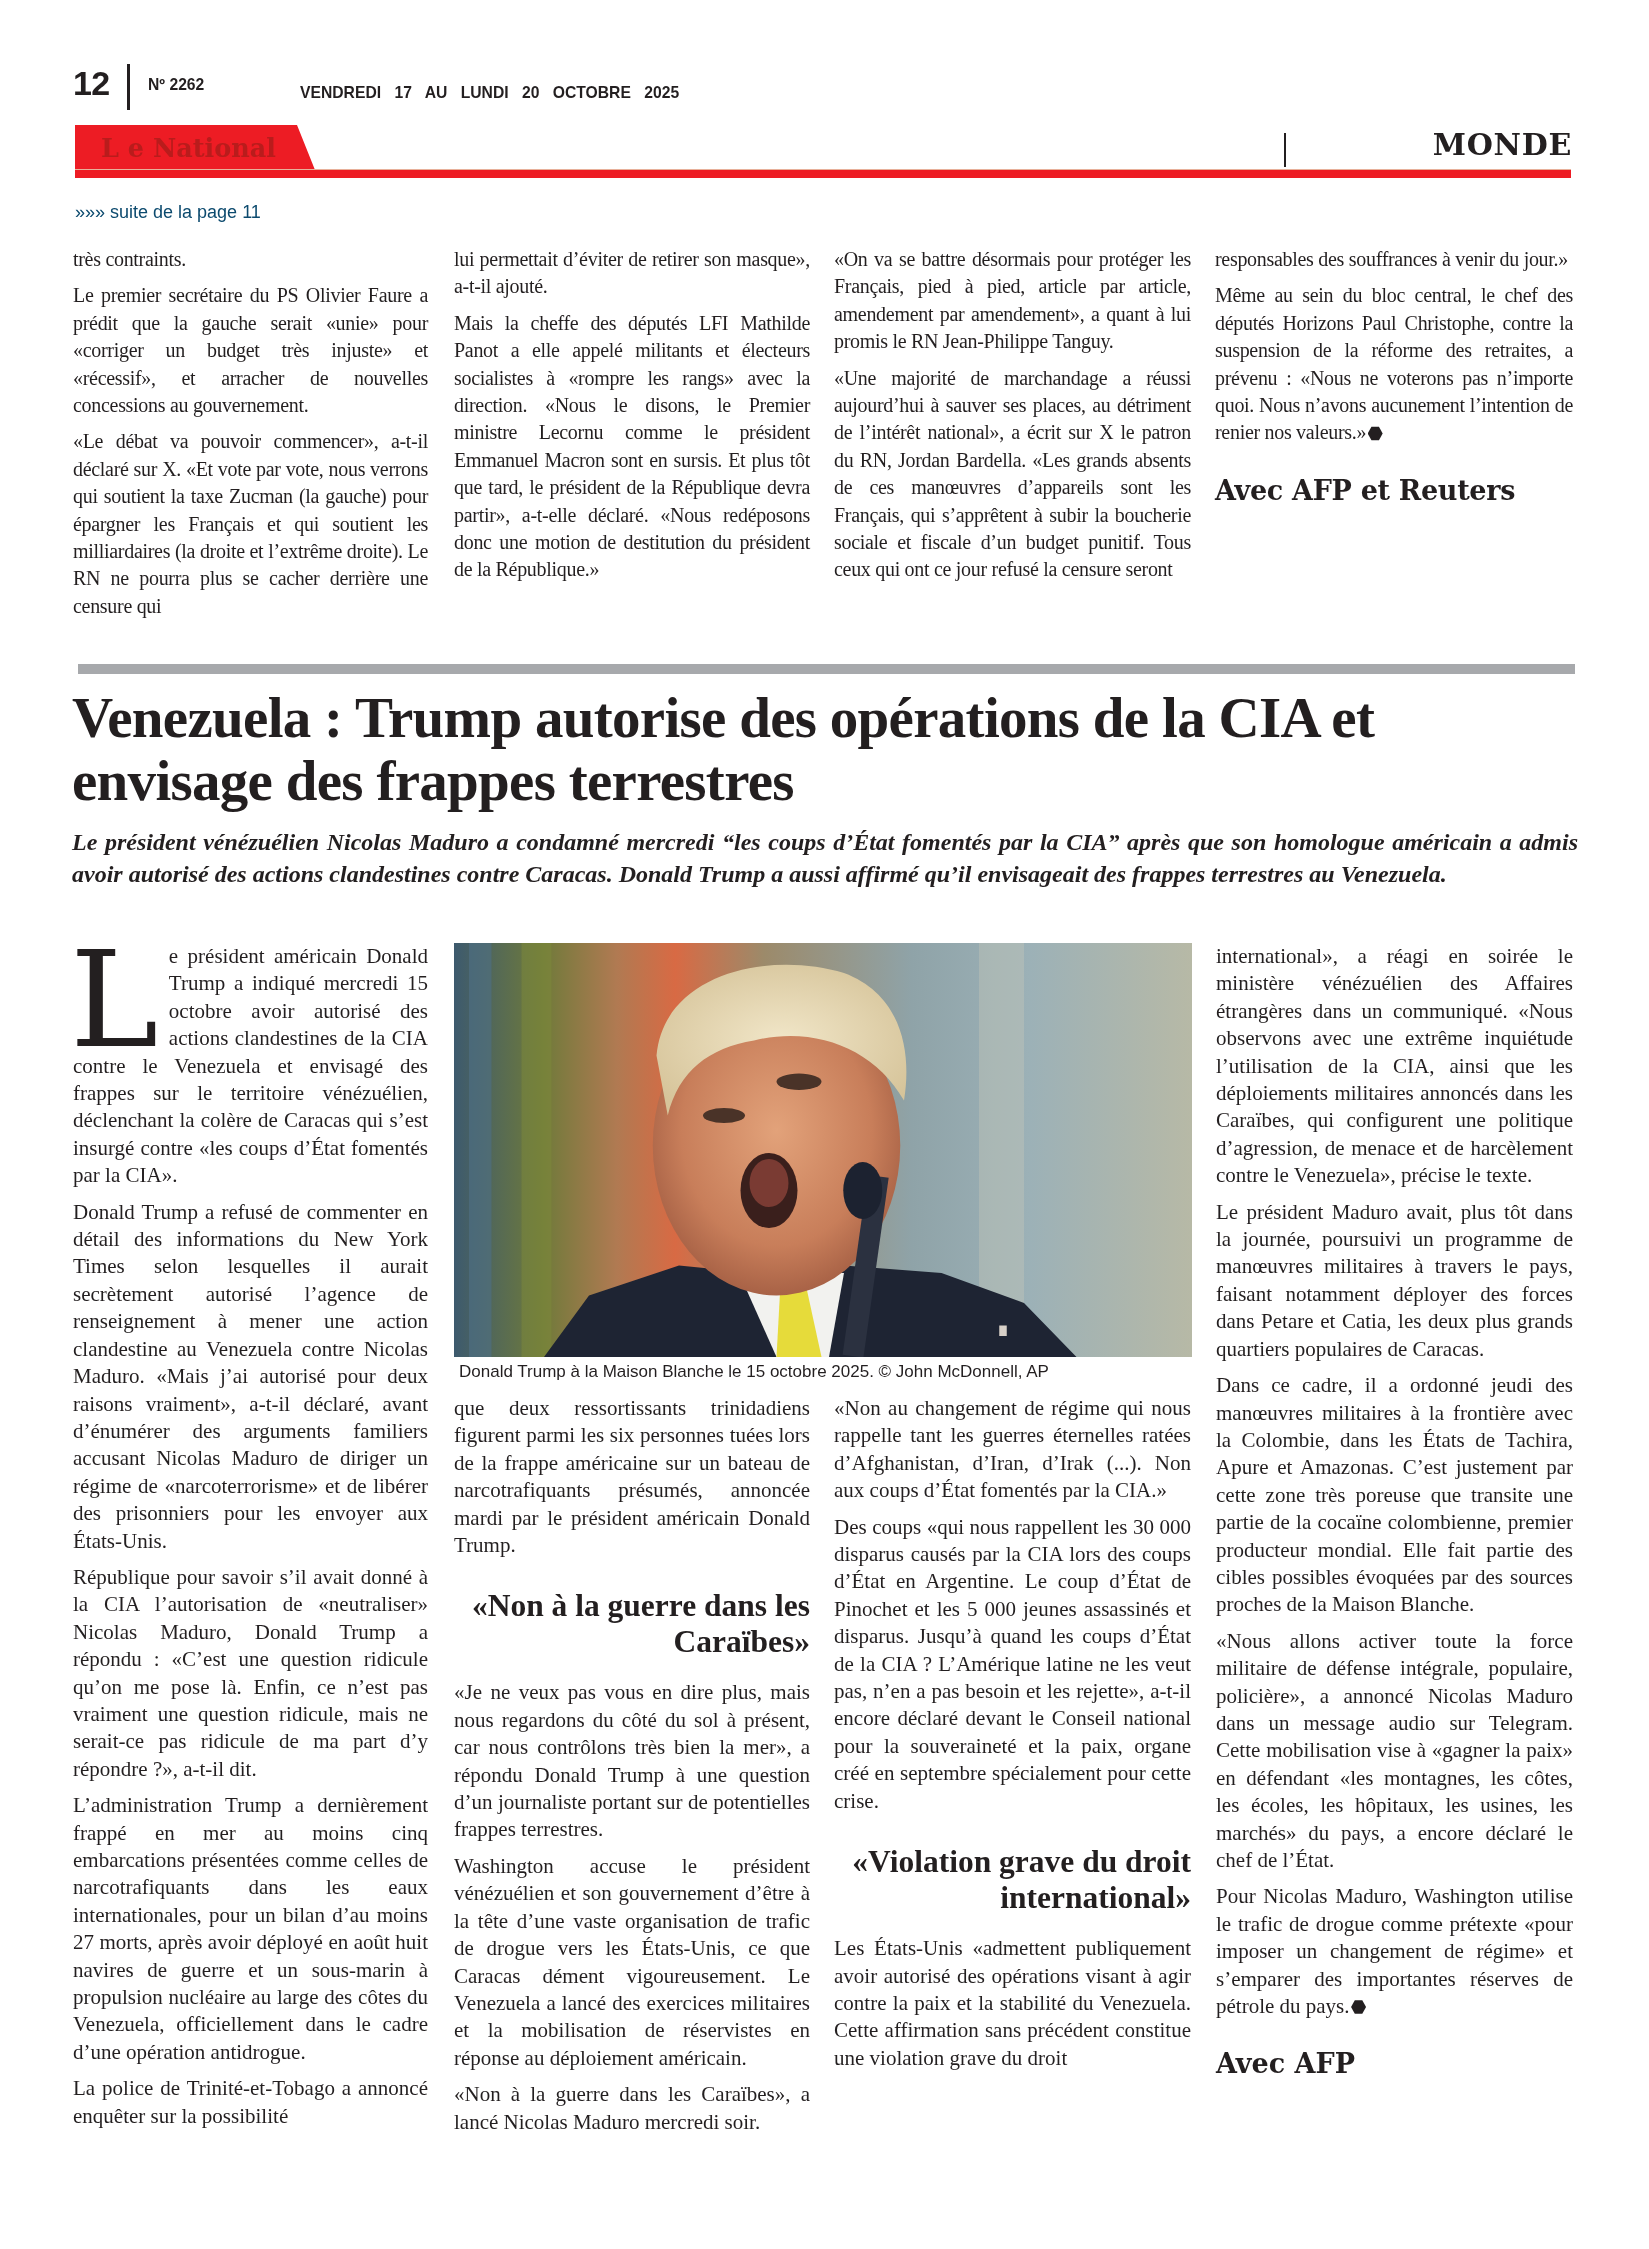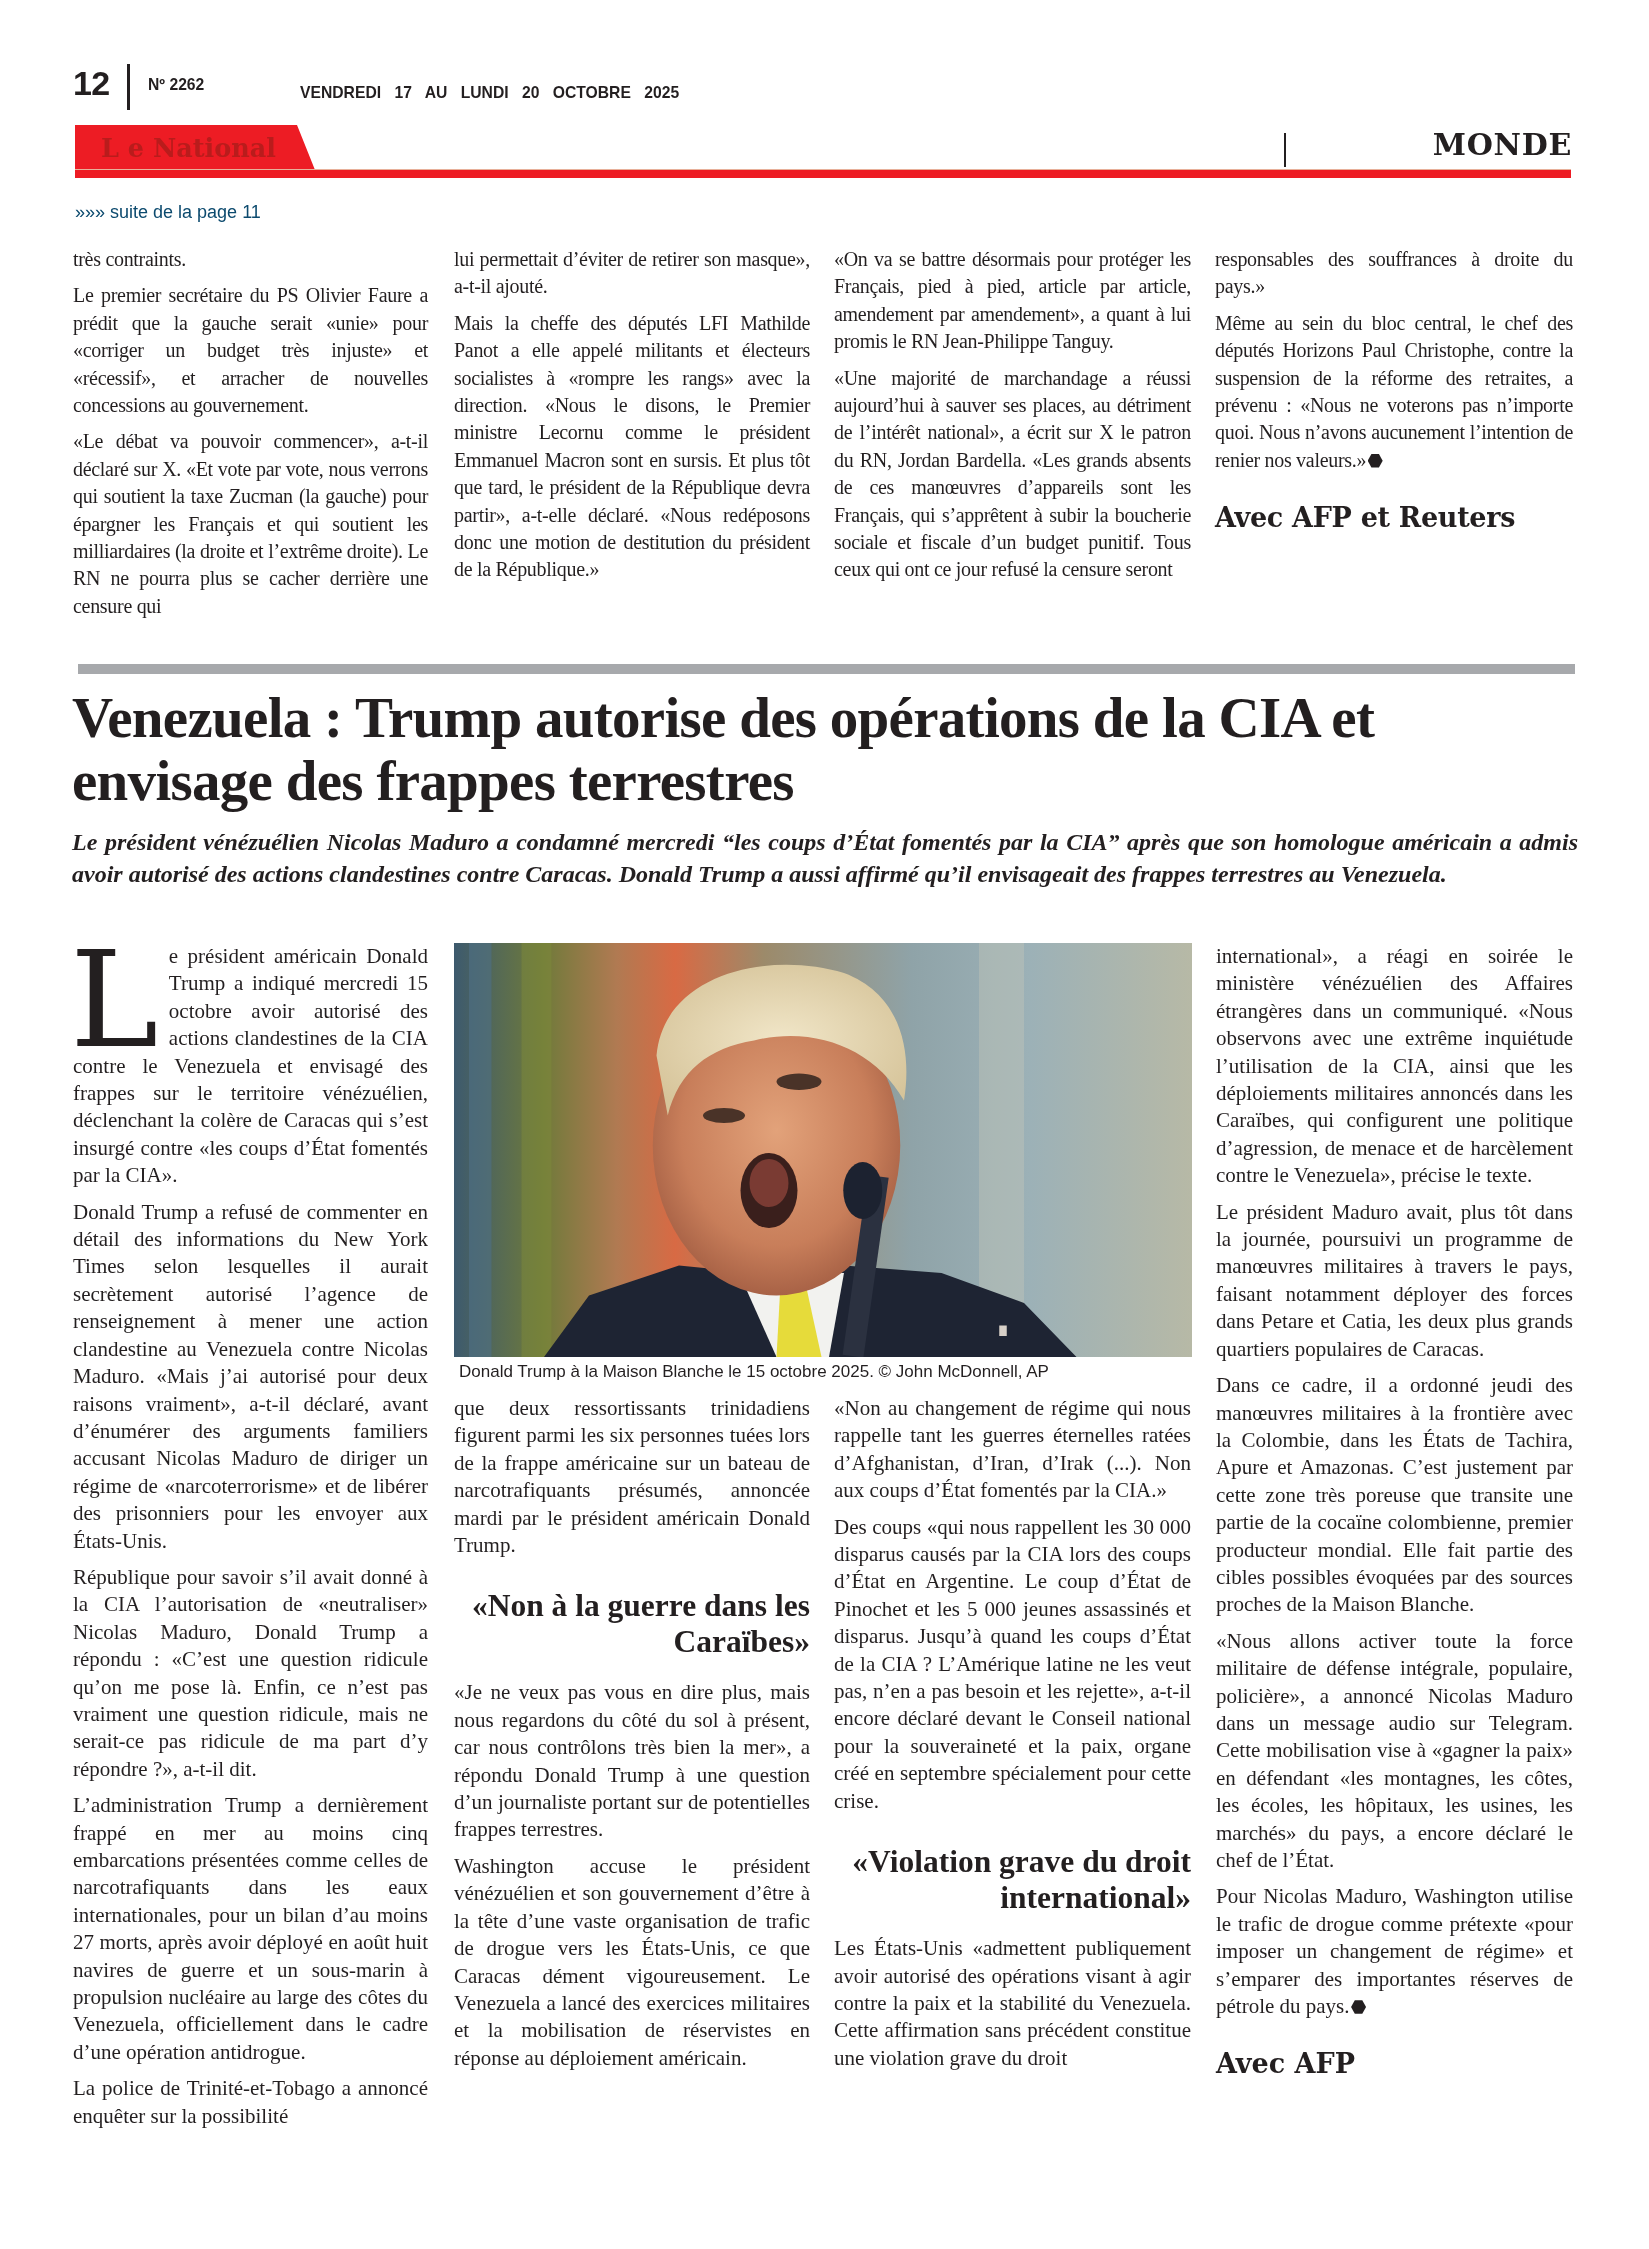--- a/index.html
+++ b/index.html
@@ -50,21 +50,21 @@
 </div>
 <div class="col tight" style="left:454px; top:246px; width:356px;">
   <p>lui permettait d’éviter de retirer son masque», a-t-il ajouté.</p>
   <p>Mais la cheffe des députés LFI Mathilde Panot a elle appelé militants et électeurs socialistes à «rompre les rangs» avec la direction. «Nous le disons, le Premier ministre Lecornu comme le président Emmanuel Macron sont en sursis. Et plus tôt que tard, le président de la République devra partir», a-t-elle déclaré. «Nous redéposons donc une motion de destitution du président de la République.»</p>
 </div>
 <div class="col tight" style="left:834px; top:246px; width:357px;">
   <p>«On va se battre désormais pour protéger les Français, pied à pied, article par article, amendement par amendement», a quant à lui promis le RN Jean-Philippe Tanguy.</p>
   <p>«Une majorité de marchandage a réussi aujourd’hui à sauver ses places, au détriment de l’intérêt national», a écrit sur X le patron du RN, Jordan Bardella. «Les grands absents de ces manœuvres d’appareils sont les Français, qui s’apprêtent à subir la boucherie sociale et fiscale d’un budget punitif. Tous ceux qui ont ce jour refusé la censure seront</p>
 </div>
 <div class="col tight" style="left:1215px; top:246px; width:358px;">
-  <p>responsables des souffrances à droite du pays.»</p>
+  <p>responsables des souffrances à venir du jour.»</p>
   <p><span>Même au sein du bloc central, le chef des députés Horizons Paul Christophe, contre la suspension de la réforme des retraites, a prévenu : «Nous ne voterons pas n’importe quoi. Nous n’avons aucunement l’intention de renier nos valeurs.»</span><span class="endmark"></span></p>
   <p class="credit">Avec AFP et Reuters</p>
 </div>
 
 <div class="abs rule"></div>
 
 <h1 class="abs headline" style="margin:0;">Venezuela : Trump autorise des opérations de la CIA et envisage des frappes terrestres</h1>
 <div class="abs deck">Le président vénézuélien Nicolas Maduro a condamné mercredi “les coups d’État fomentés par la CIA” après que son homologue américain a admis avoir autorisé des actions clandestines contre Caracas. Donald Trump a aussi affirmé qu’il envisageait des frappes terrestres au Venezuela.</div>
 
 <div class="col" style="left:73px; top:943px; width:355px;">
@@ -116,20 +116,21 @@
     <rect x="727" y="510" width="10" height="14" fill="#d7d0c8"></rect>
   </svg>
 </div>
 <div class="abs caption">Donald Trump à la Maison Blanche le 15 octobre 2025. © John McDonnell, AP</div>
 
 <div class="col" style="left:454px; top:1395px; width:356px;">
   <p>que deux ressortissants trinidadiens figurent parmi les six personnes tuées lors de la frappe américaine sur un bateau de narcotrafiquants présumés, annoncée mardi par le président américain Donald Trump.</p>
   <h2 class="subhead">«Non à la guerre dans les Caraïbes»</h2>
   <p>«Je ne veux pas vous en dire plus, mais nous regardons du côté du sol à présent, car nous contrôlons très bien la mer», a répondu Donald Trump à une question d’un journaliste portant sur de potentielles frappes terrestres.</p>
   <p>Washington accuse le président vénézuélien et son gouvernement d’être à la tête d’une vaste organisation de trafic de drogue vers les États-Unis, ce que Caracas dément vigoureusement. Le Venezuela a lancé des exercices militaires et la mobilisation de réservistes en réponse au déploiement américain.</p>
+  <p>«Non à la guerre dans les Caraïbes», a lancé Nicolas Maduro mercredi soir.</p>
 </div>
 
 <div class="col" style="left:834px; top:1395px; width:357px;">
   <p>«Non au changement de régime qui nous rappelle tant les guerres éternelles ratées d’Afghanistan, d’Iran, d’Irak (...). Non aux coups d’État fomentés par la CIA.»</p>
   <p>Des coups «qui nous rappellent les 30 000 disparus causés par la CIA lors des coups d’État en Argentine. Le coup d’État de Pinochet et les 5 000 jeunes assassinés et disparus. Jusqu’à quand les coups d’État de la CIA ? L’Amérique latine ne les veut pas, n’en a pas besoin et les rejette», a-t-il encore déclaré devant le Conseil national pour la souveraineté et la paix, organe créé en septembre spécialement pour cette crise.</p>
   <h2 class="subhead">«Violation grave du droit international»</h2>
   <p>Les États-Unis «admettent publiquement avoir autorisé des opérations visant à agir contre la paix et la stabilité du Venezuela. Cette affirmation sans précédent constitue une violation grave du droit</p>
 </div>
 
 <div class="col" style="left:1216px; top:943px; width:357px;">

